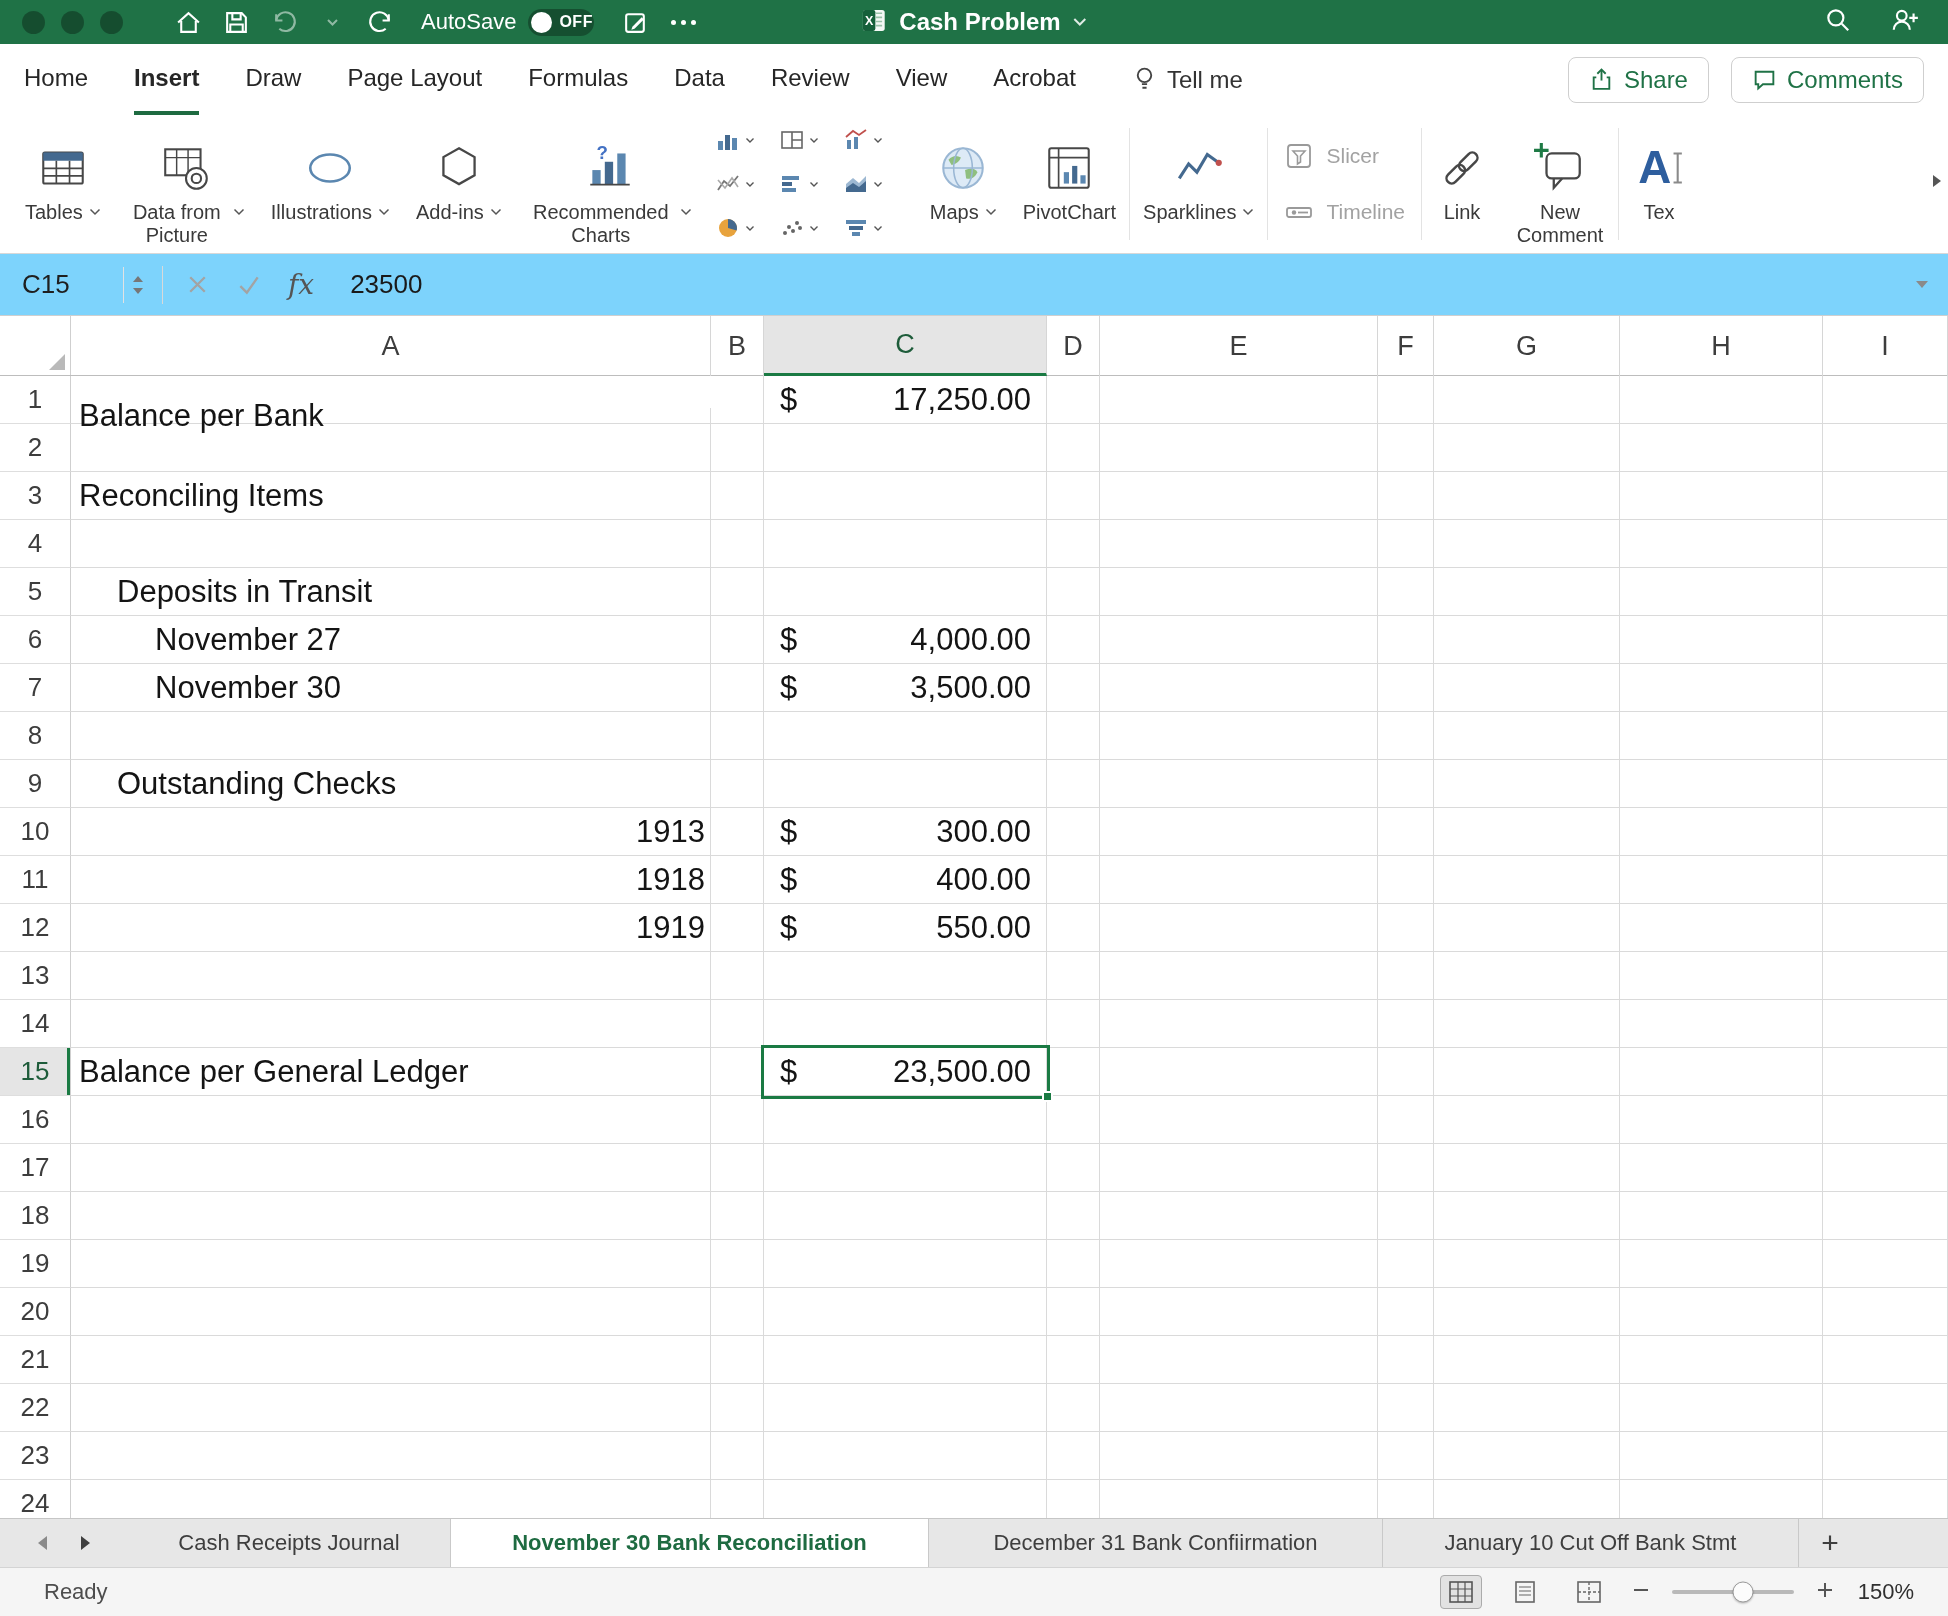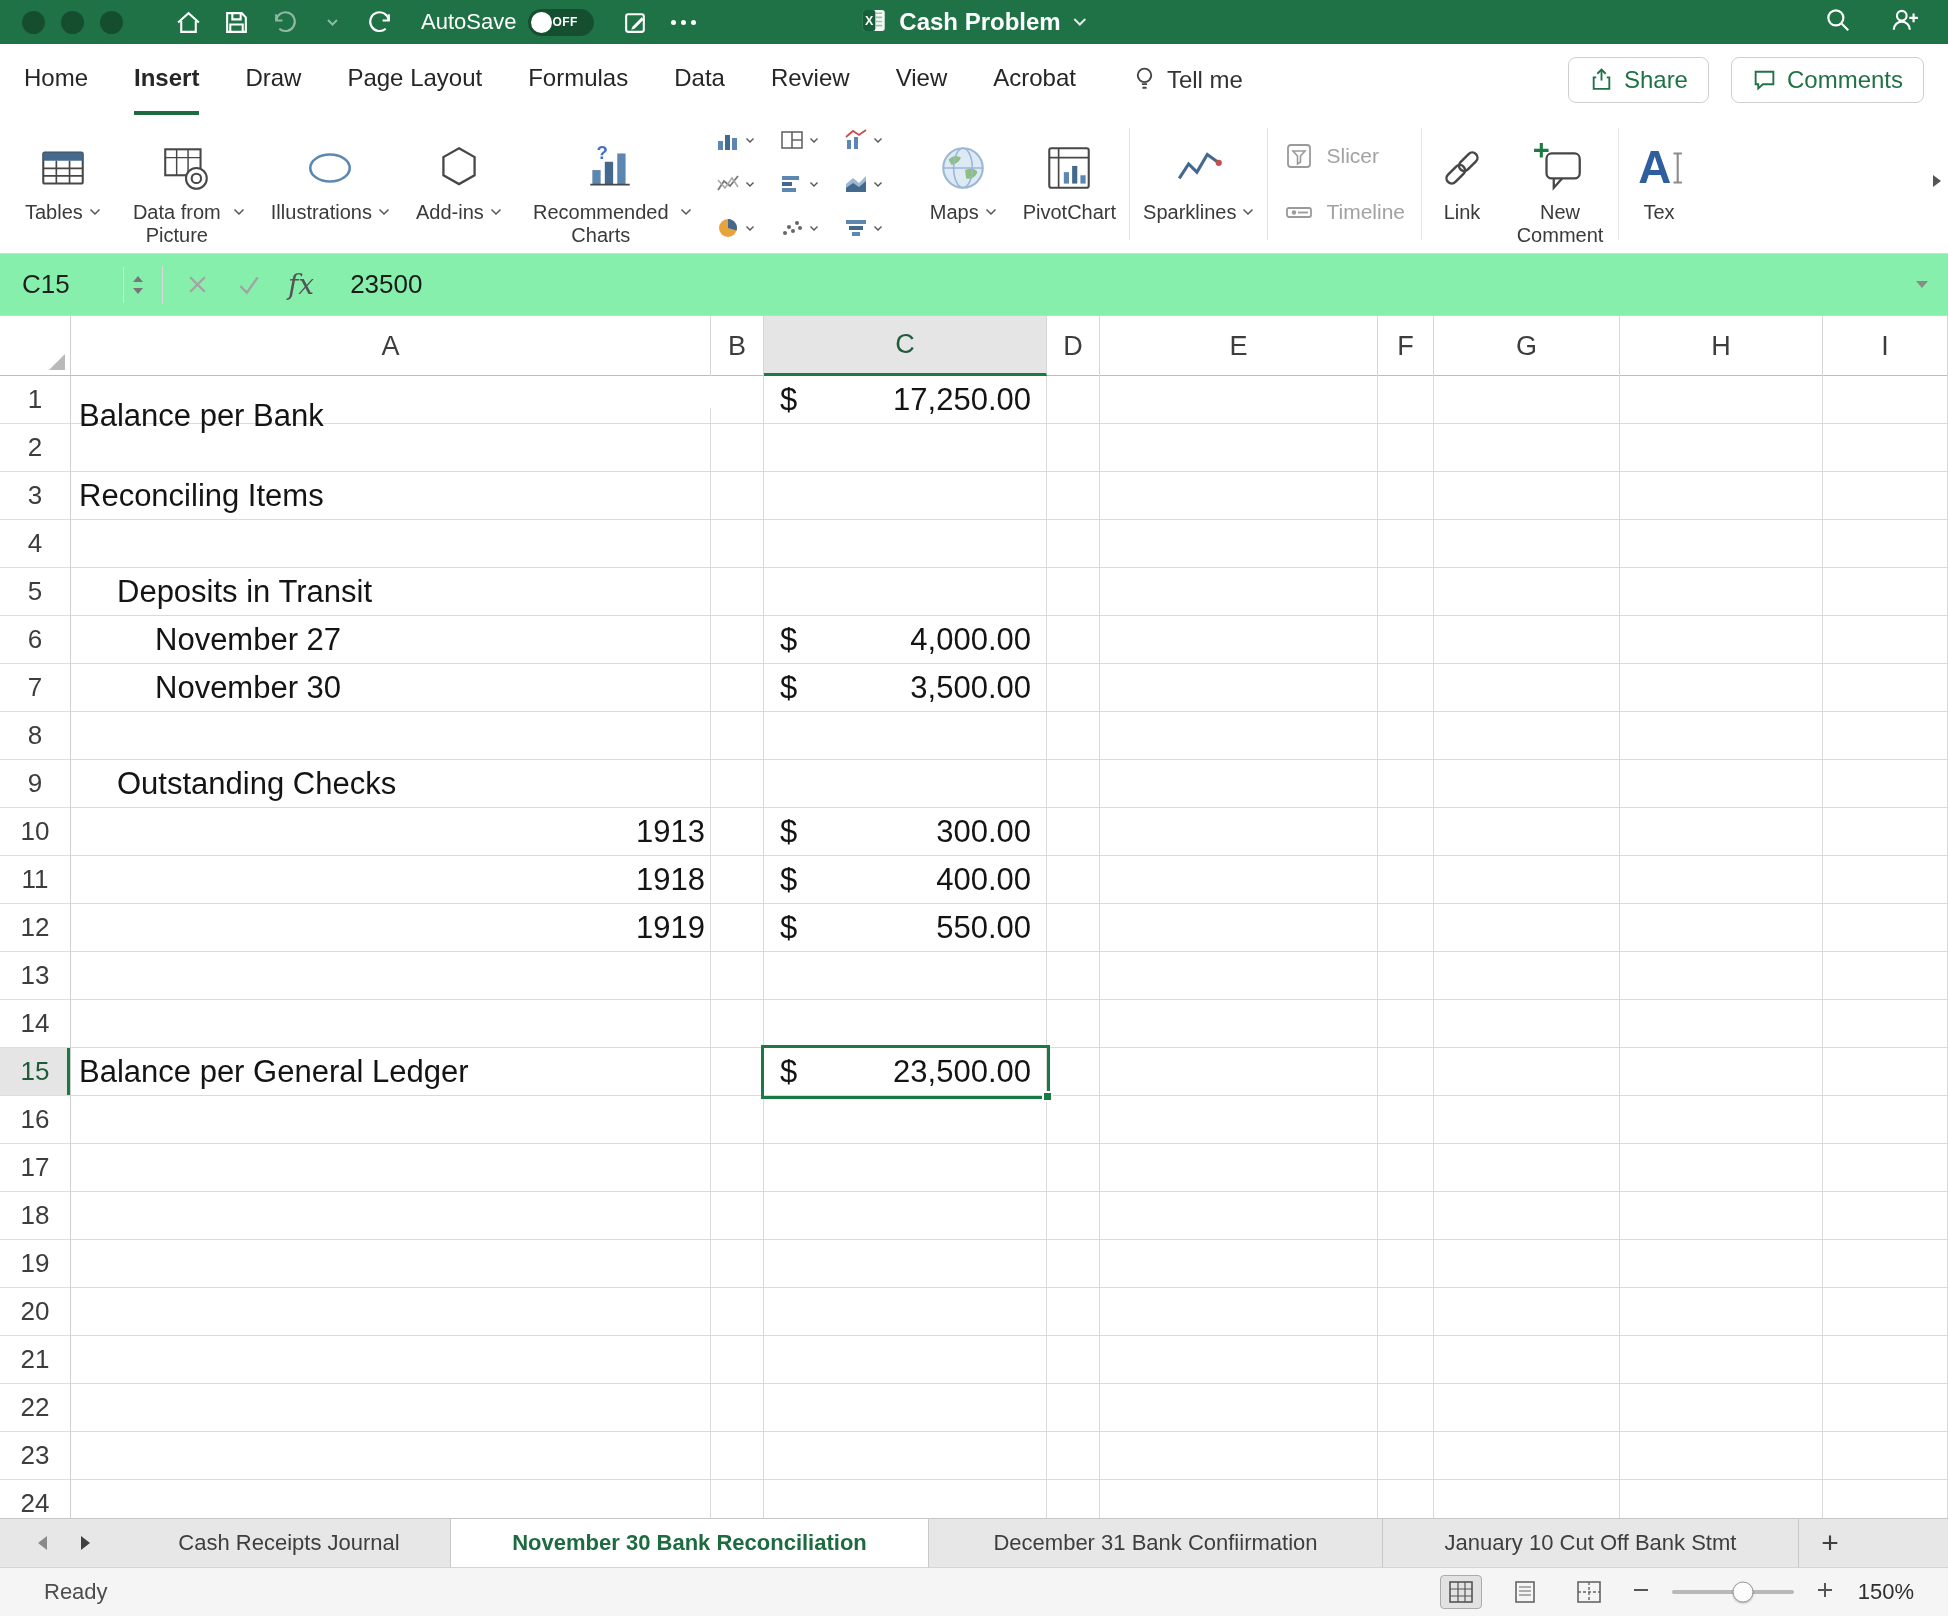--- a/index.html
+++ b/index.html
@@ -10,21 +10,21 @@
   
   .titlebar { height:44px; background:#1f7246; display:flex; align-items:center; color:#fff; position:relative; flex:0 0 auto; }
   .traffic { display:flex; gap:16px; padding-left:22px; }
   .dot { width:23px; height:23px; border-radius:50%; background:rgba(0,0,0,.32); display:inline-block; }
   .tb-icon { display:flex; align-items:center; justify-content:center; width:34px; height:34px; }
   .tb-icon.dim { opacity:.5; }
   .tb-left { display:flex; align-items:center; gap:14px; margin-left:48px; }
   .autosave { display:flex; align-items:center; gap:12px; margin:0 10px; font-size:22px; }
   .toggle { width:66px; height:27px; border-radius:14px; background:rgba(0,0,0,.30); display:flex; align-items:center; position:relative; }
   .knob { width:21px; height:21px; border-radius:50%; background:#fff; margin-left:3px; }
-  .offtxt { font-size:12px; font-weight:bold; letter-spacing:.5px; margin-left:0; color:#fff; }
+  .offtxt { font-size:16px; font-weight:bold; letter-spacing:.5px; margin-left:7px; color:#fff; }
   .dots3 { display:flex; gap:5px; }
   .dots3 i { width:5px; height:5px; border-radius:50%; background:#fff; }
   .title-center { position:absolute; left:50%; transform:translateX(-50%); display:flex; align-items:center; gap:12px; }
   .doc-title { font-size:24px; font-weight:bold; white-space:nowrap; }
   .tb-right { margin-left:auto; display:flex; align-items:center; gap:38px; padding-right:28px; }
 
   
   .tabrow { height:71px; display:flex; align-items:stretch; padding:0 24px; background:#fff; flex:0 0 auto; }
   .tabs { display:flex; gap:46px; align-items:stretch; }
   .rtab { display:flex; align-items:center; font-size:24px; color:#262626; border-bottom:4px solid transparent; cursor:default; white-space:nowrap; }
@@ -41,21 +41,21 @@
   .w2 { display:inline-block; }
   .chev { margin-top:7px; flex:0 0 auto; }
   .rdiv { width:1px; height:112px; background:#e3e3e3; align-self:center; flex:0 0 auto; }
   .chartgrid { display:grid; grid-template-columns:repeat(3,64px); grid-auto-rows:44px; align-content:center; margin:0 10px; flex:0 0 auto; }
   .mini { display:flex; align-items:center; gap:4px; }
   .sl-group { display:flex; flex-direction:column; justify-content:center; gap:26px; align-items:flex-start; margin:0 16px; flex:0 0 auto; }
   .slrow { display:flex; align-items:center; gap:12px; font-size:21px; color:#a2a2a2; }
   .ribbon-scroll { position:absolute; right:5px; top:58px; }
 
   
-  .formulabar { height:62px; display:flex; align-items:center; background:#86efac; border-bottom:1px solid #cfcfcf; flex:0 0 auto; }
+  .formulabar { height:62px; display:flex; align-items:center; background:#7dd3fc; border-bottom:1px solid #cfcfcf; flex:0 0 auto; }
   .namebox { width:152px; display:flex; align-items:center; padding-left:22px; font-size:26px; color:#1f1f1f; }
   .stepper { display:flex; flex-direction:column; gap:4px; padding:0 8px; border-left:1px solid #e2e2e2; margin-left:auto; height:36px; justify-content:center; }
   .fdiv { width:1px; height:38px; background:#d9d9d9; margin:0 6px 0 10px; }
   .fbicons { display:flex; align-items:center; gap:26px; margin-left:16px; }
   .fx { font-family:"DejaVu Serif", serif; font-style:italic; font-size:28px; color:#555; margin-left:26px; }
   .fvalue { font-size:26px; color:#1a1a1a; margin-left:36px; }
   .fb-end { margin-left:auto; margin-right:18px; }
 
   
   .grid-wrap { height:1202px; position:relative; overflow:hidden; background:#fff; flex:0 0 auto; }

